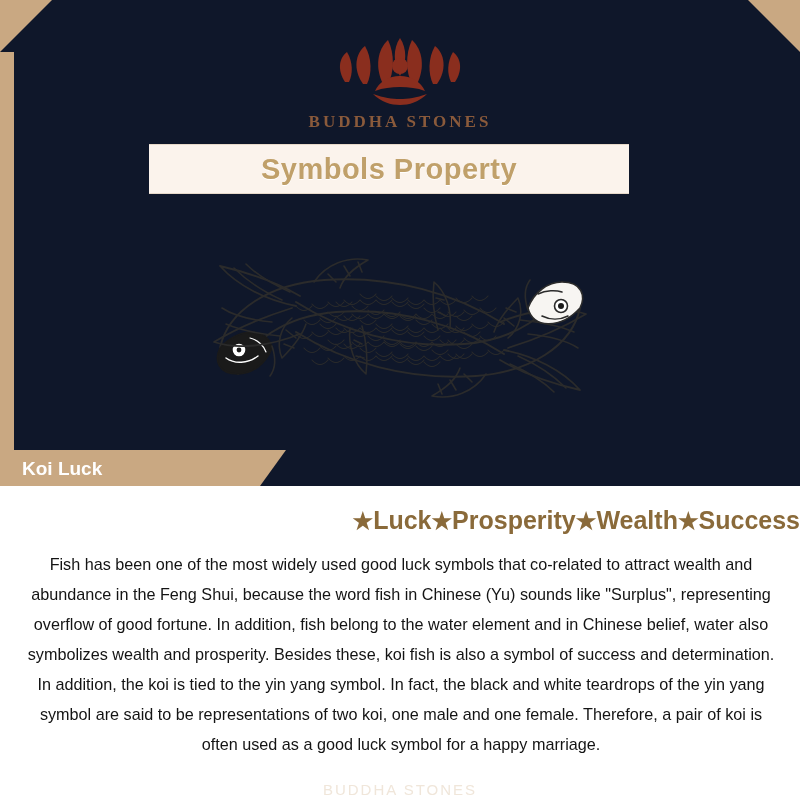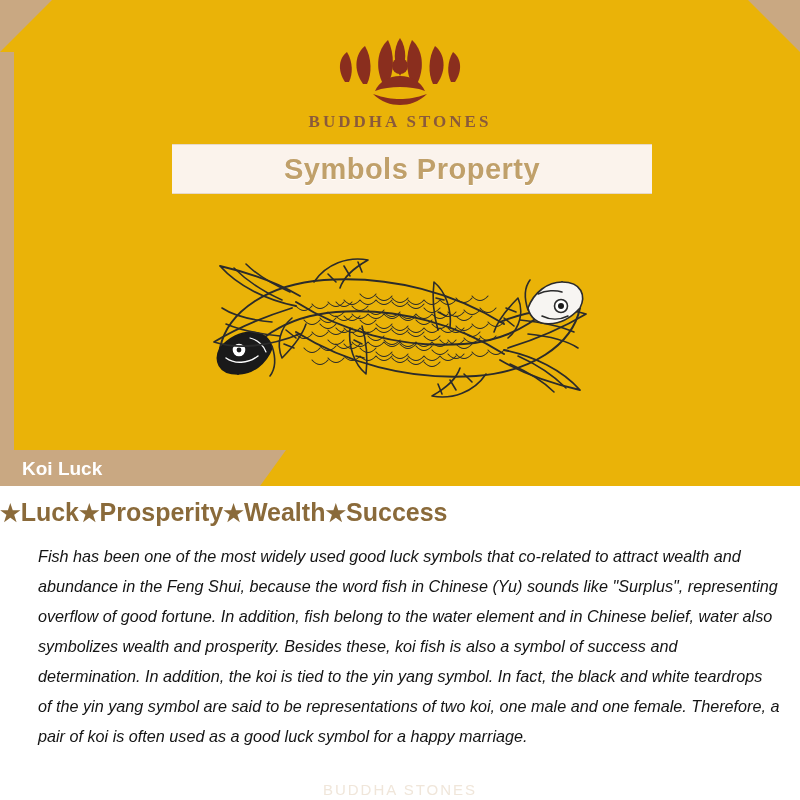--- a/index.html
+++ b/index.html
@@ -10,21 +10,21 @@
     width: 800px;
     height: 800px;
     font-family: "Liberation Sans", sans-serif;
     background: #ffffff;
     overflow: hidden;
   }
   .page {
     position: relative;
     width: 800px;
     height: 800px;
-    background: #eab308;
+    background: #0f172a;
     overflow: hidden;
   }
   
   .corner {
     position: absolute;
     background: #c9a882;
   }
   .corner-tl {
     top: 0; left: 0;
     width: 0; height: 0;
@@ -81,21 +81,21 @@
     letter-spacing: 3px;
     font-weight: bold;
     color: #8a5a3b;
     font-family: "Liberation Serif", serif;
   }
 
   
   .title-band {
     position: absolute;
     top: 144px;
-    left: 172px;
+    left: 149px;
     width: 480px;
     height: 48px;
     background: #fbf3ec;
     border-top: 1px solid #e7d9c9;
     border-bottom: 1px solid #e7d9c9;
     display: flex;
     align-items: center;
     justify-content: center;
   }
   .title-band .title-text {
@@ -145,38 +145,37 @@
   
   .content {
     position: absolute;
     top: 486px;
     left: 0;
     width: 800px;
     height: 314px;
     background: #ffffff;
   }
   .keywords {
-    margin-top: 12px;
-    text-align: left;
+    margin-top: 20px;
+    text-align: right;
     font-size: 25px;
     font-weight: bold;
     color: #8a6a3a;
     letter-spacing: 0px;
   }
   .keywords .star {
     color: #8a6a3a;
     font-size: 23px;
   }
   .body-text {
-    margin: 14px 20px 0 38px;
+    margin: 14px 20px 0 22px;
     font-size: 16.2px;
     line-height: 30px;
     color: #141414;
-    text-align: left;
-    font-style: italic;
+    text-align: center;
   }
   .watermark {
     position: absolute;
     bottom: 2px;
     left: 0;
     width: 800px;
     text-align: center;
     font-size: 15px;
     color: #f0e6da;
     letter-spacing: 2px;

